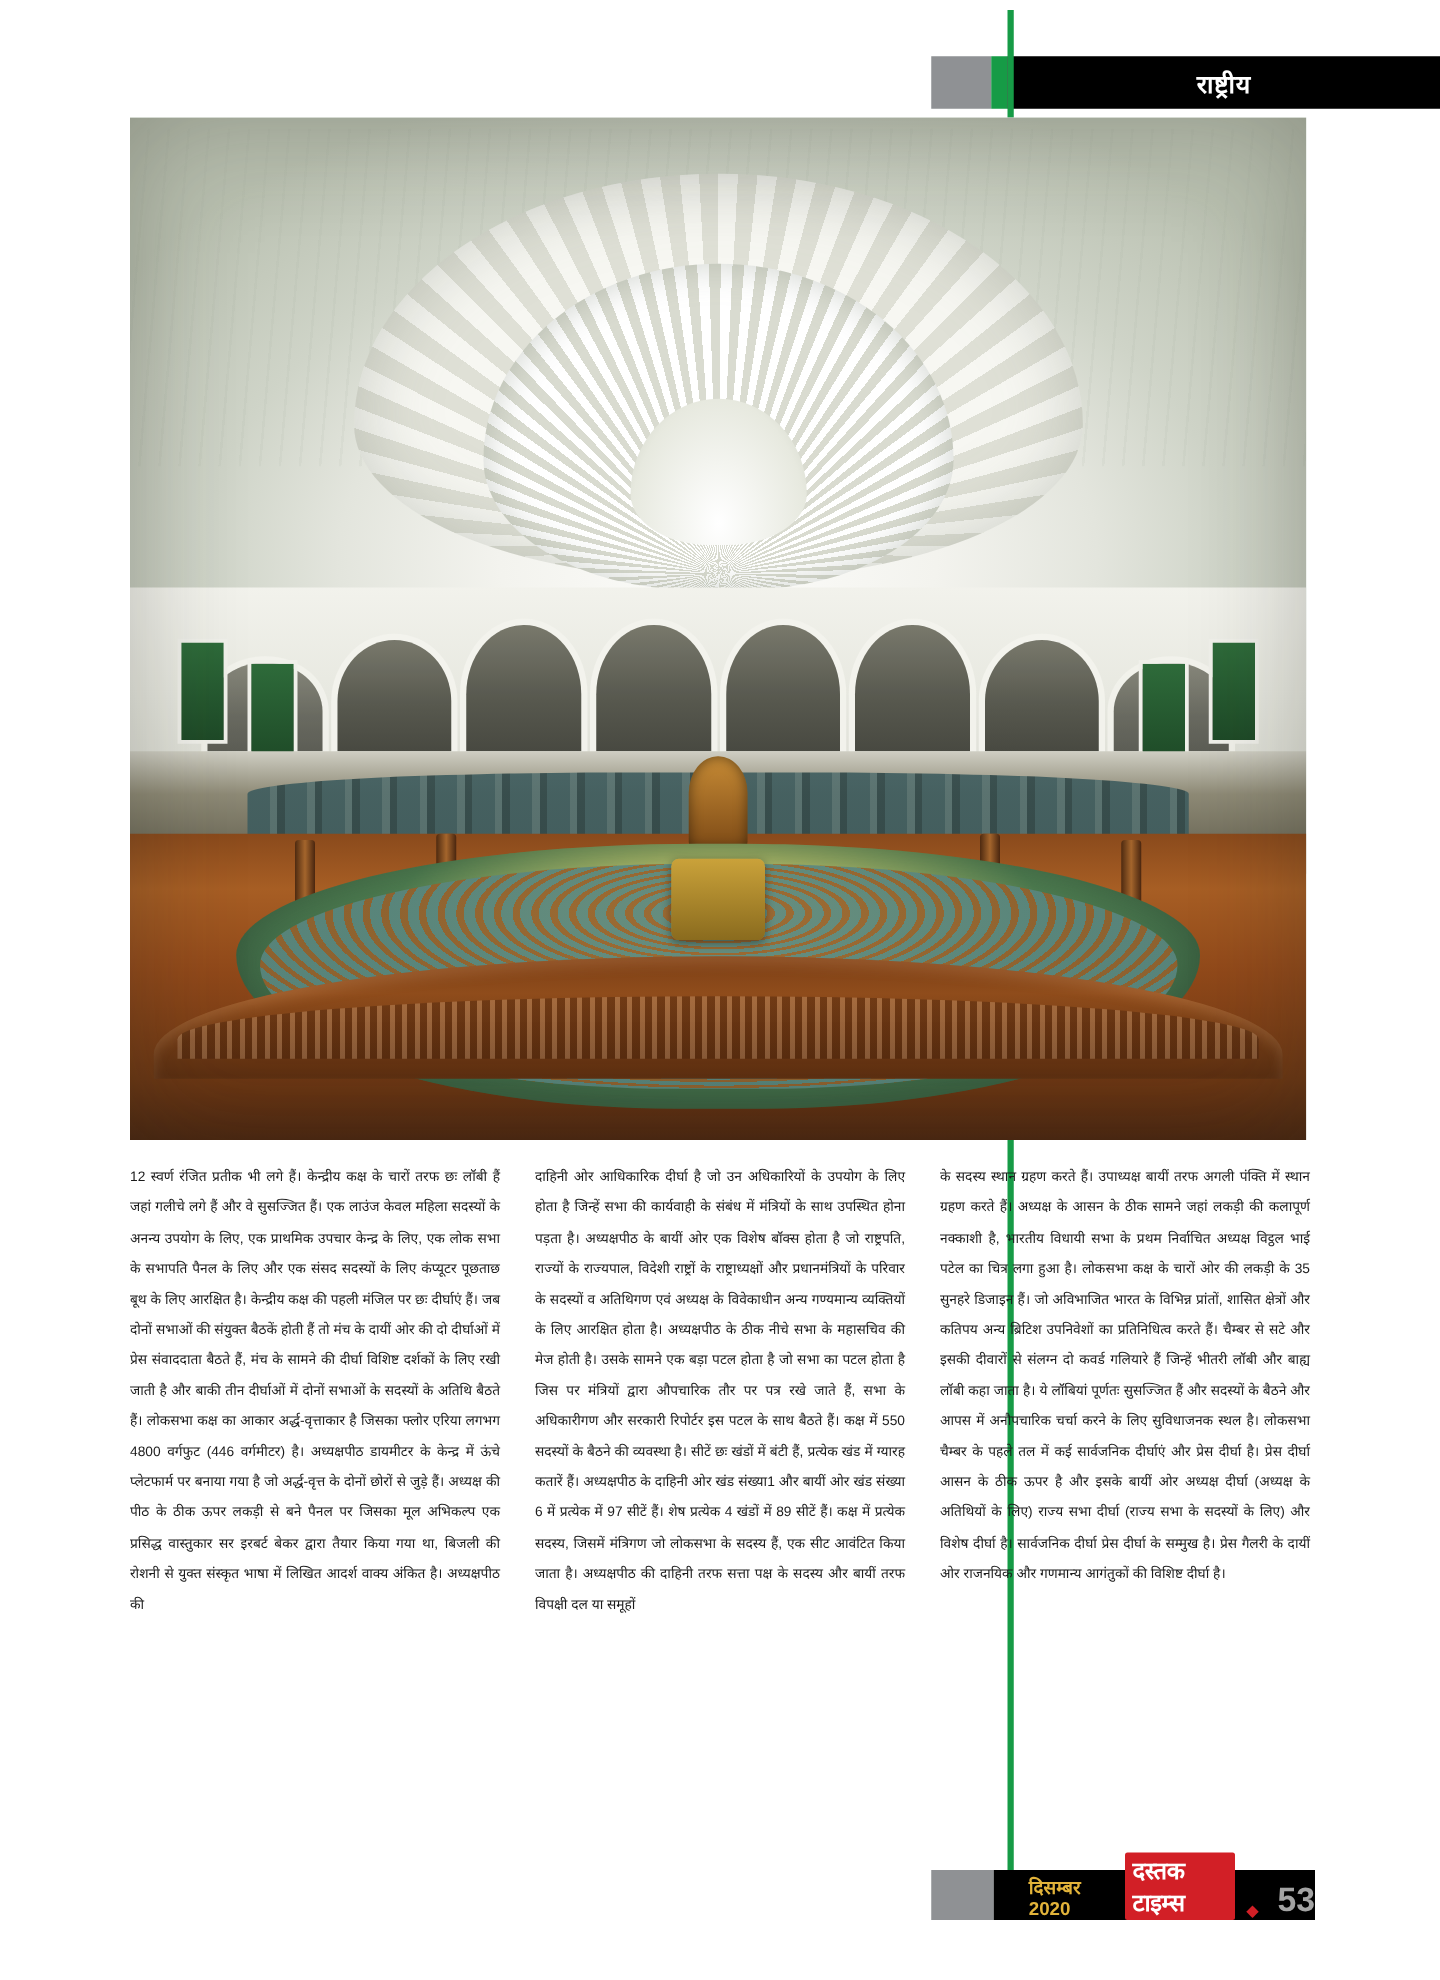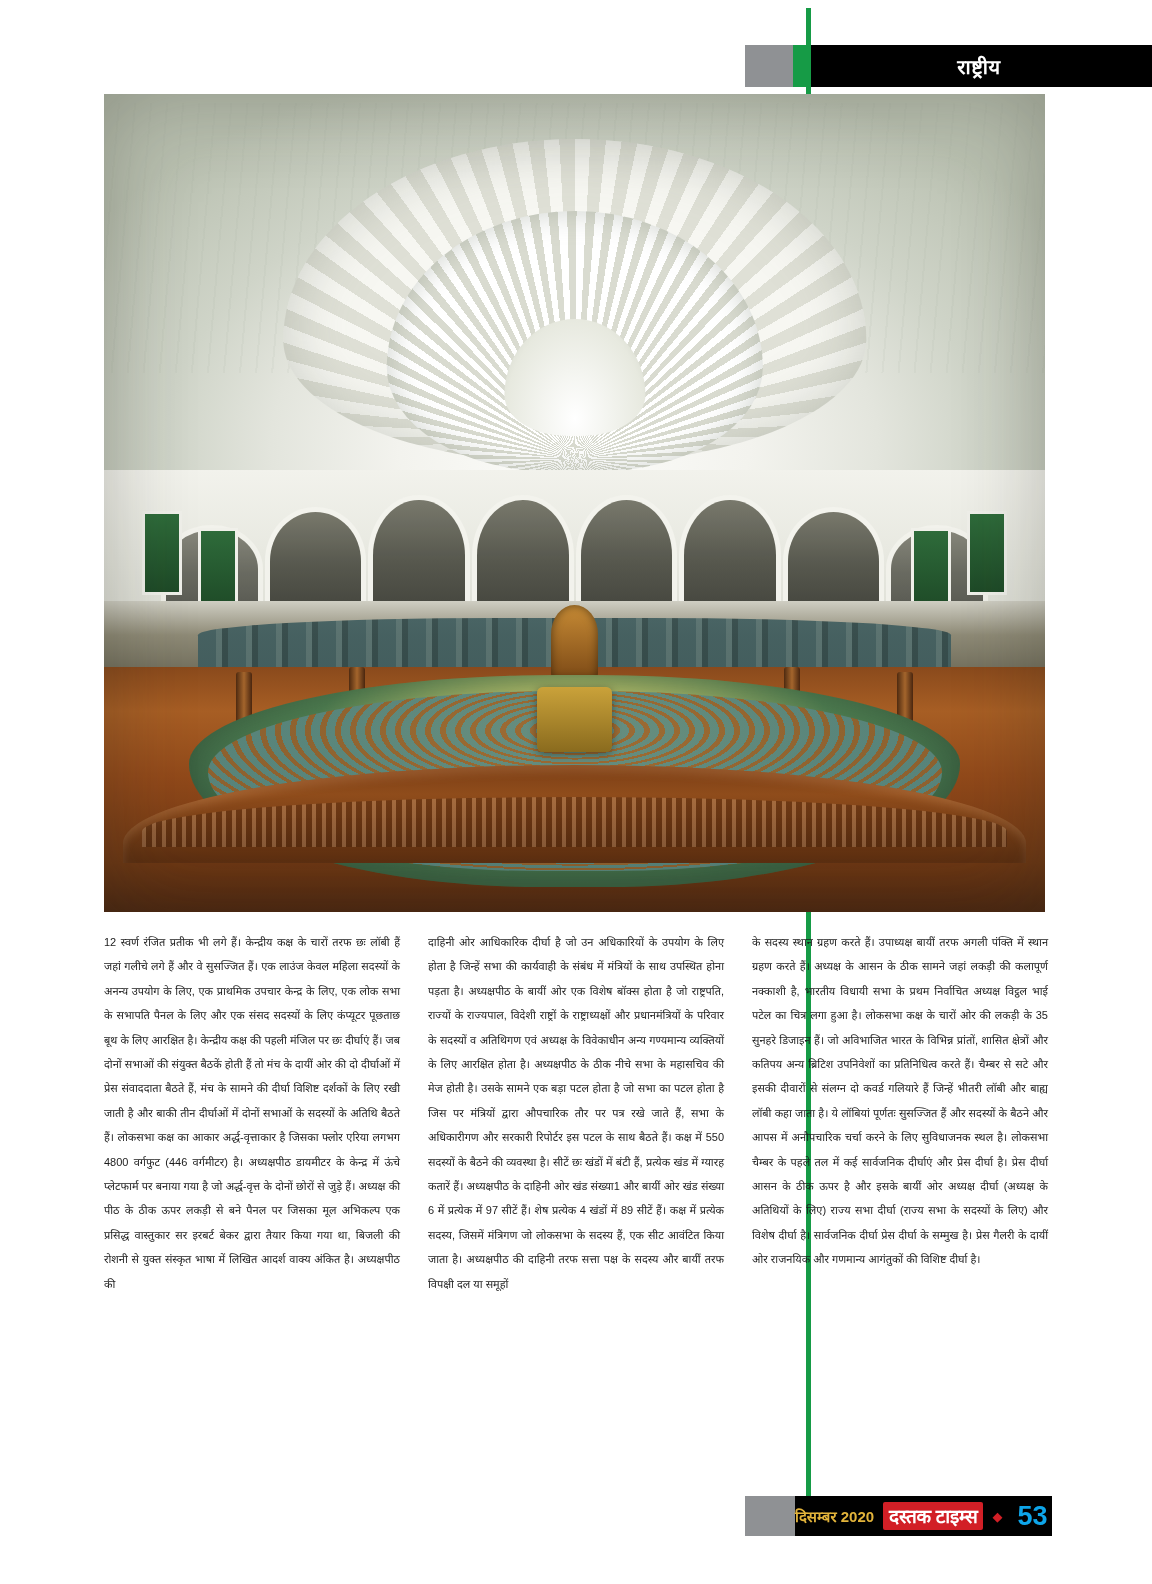--- a/index.html
+++ b/index.html
@@ -287,44 +287,44 @@
     align-items: stretch;
   }
   .footer-grey {
     width: 50px;
     background: #8f9194;
   }
   .footer-black {
     flex: 1;
     background: #000000;
     display: flex;
-    align-items: center;
+    align-items: flex-end;
     gap: 9px;
-    padding-left: 0;
+    padding-left: 28px;
   }
   .footer-date {
     color: #e2b33a;
     font-size: 15px;
     font-weight: bold;
   }
   .footer-logo {
     background: #d21f26;
     color: #ffffff;
     font-size: 19px;
     font-weight: bold;
     padding: 1px 6px;
     border-radius: 2px;
     letter-spacing: -0.3px;
   }
   .footer-diamond {
     color: #d21f26;
     font-size: 13px;
   }
   .footer-page {
-    color: #0ea5e9;
+    color: #a3a3a3;
     font-size: 27px;
     font-weight: bold;
     margin-left: 6px;
   }
 </style>
 </head>
 <body>
 
 <div class="header-bar">
   <div class="header-grey"></div>

